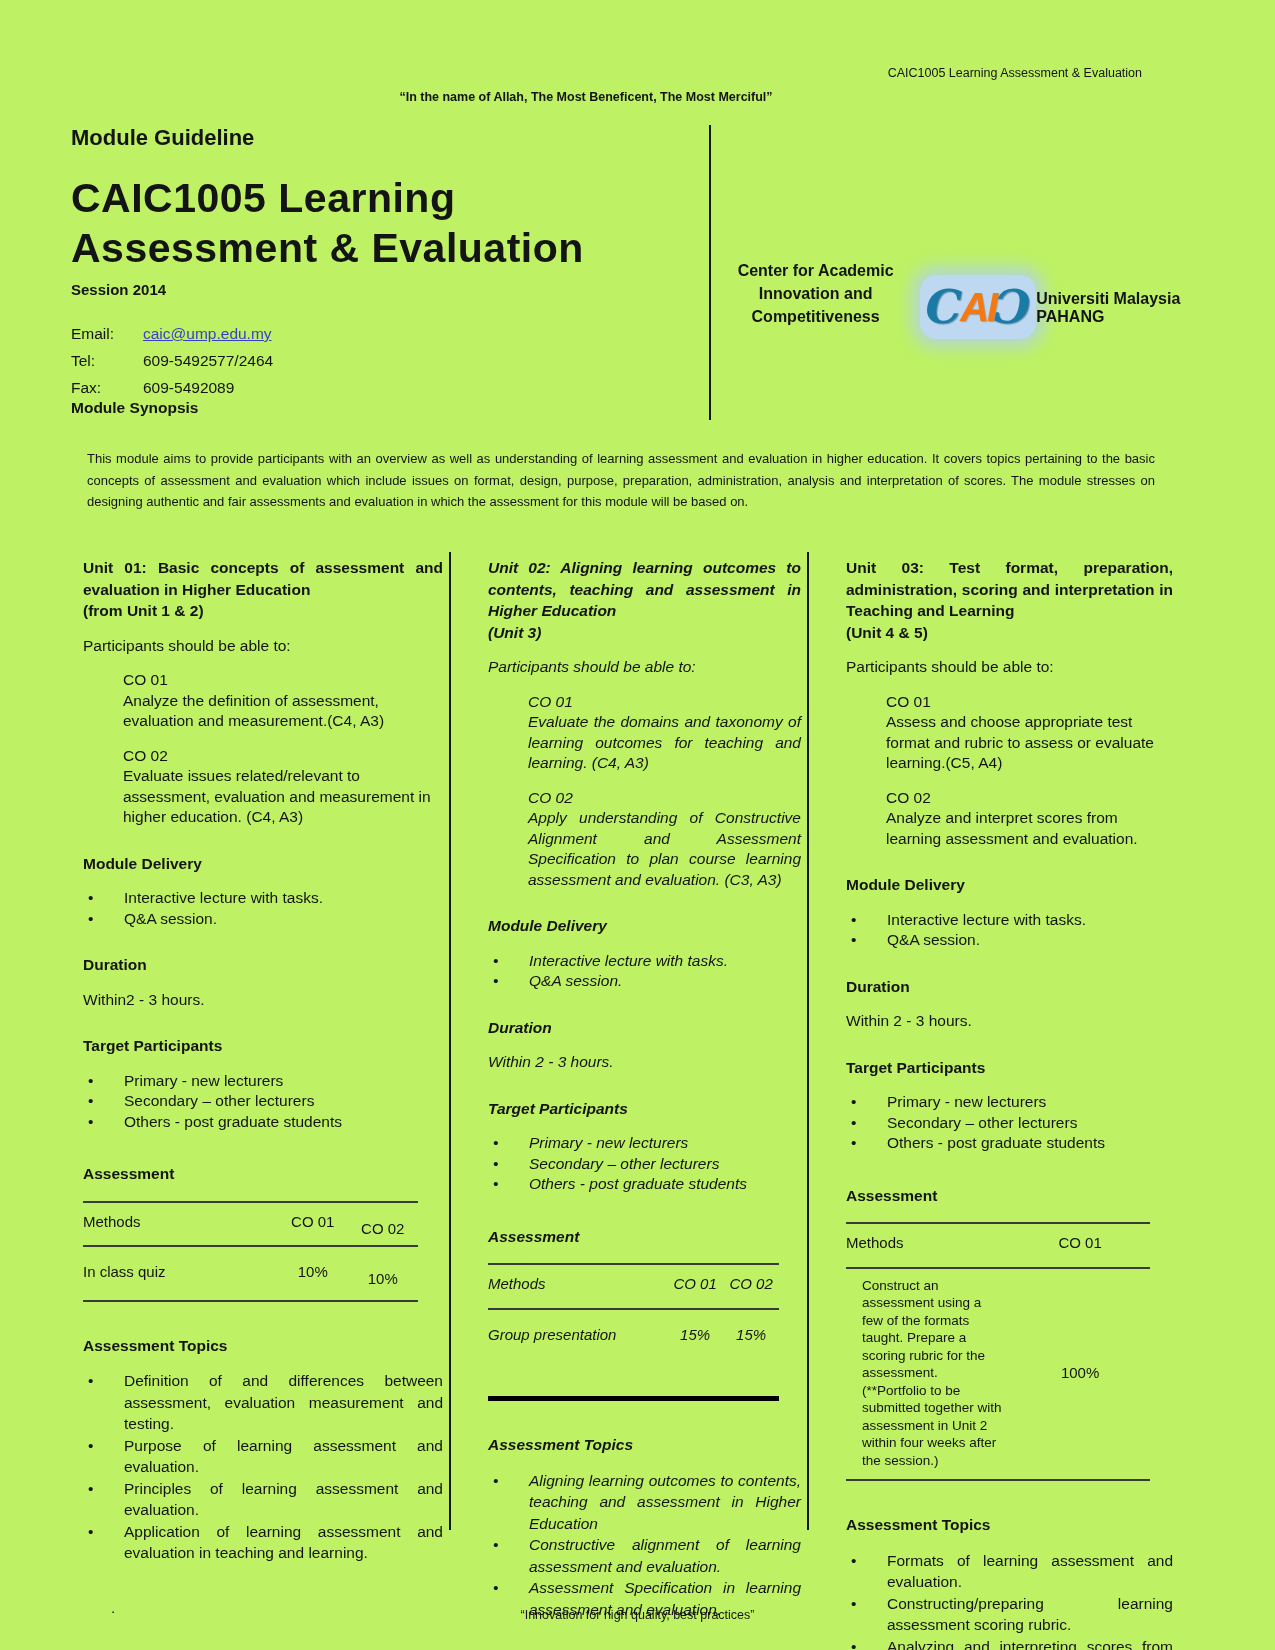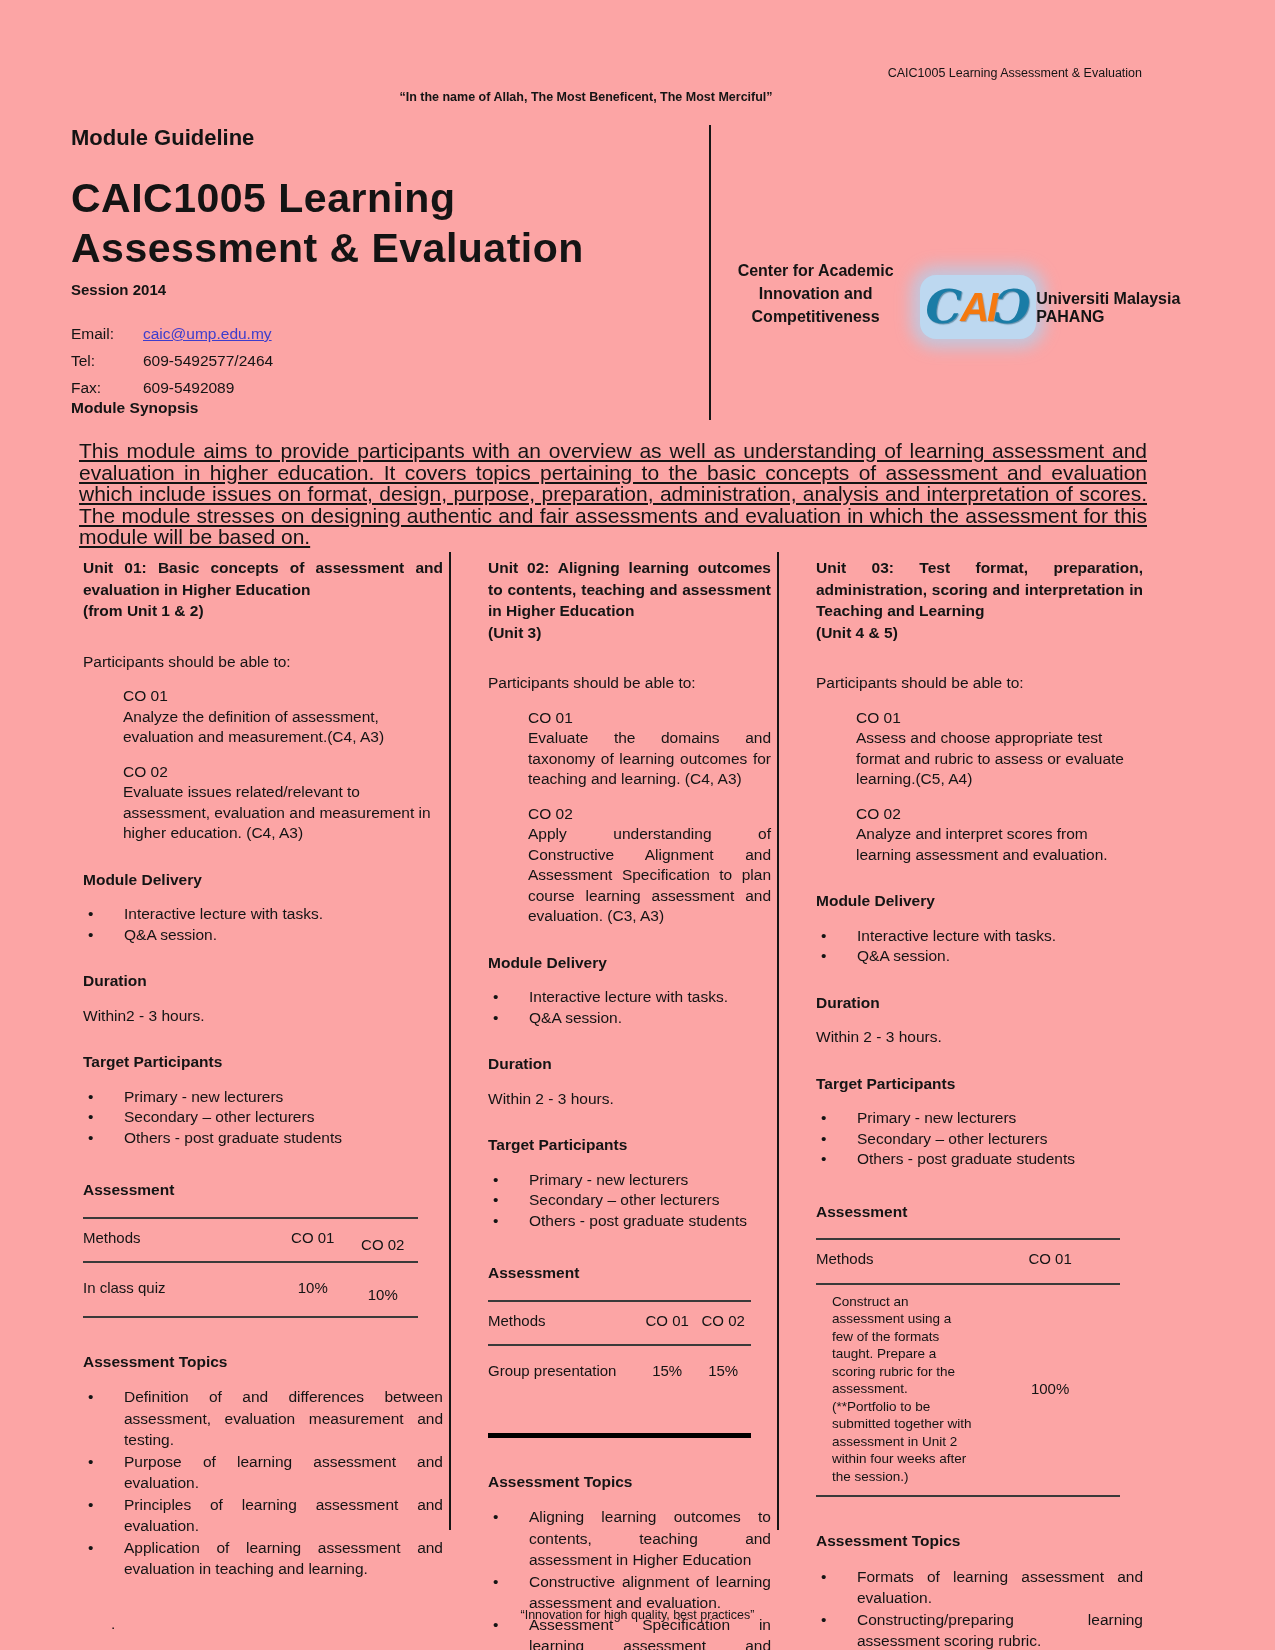--- a/index.html
+++ b/index.html
@@ -3,21 +3,21 @@
 <meta charset="utf-8">
 <style>
   :root{
     --link_blue:#3d3dcc;
     --logo_teal:#1a7ca6;
     --logo_orange:#f5790f;
     --logo_bg:#bdd8f0;
   }
   html,body{margin:0;padding:0;background:#888;}
   .page{
-    position:relative;width:1275px;height:1650px;background:#fca5a5;
+    position:relative;width:1275px;height:1650px;background:#bef264;
     margin:0 auto;font-family:"Liberation Sans",sans-serif;color:#141414;
     overflow:hidden;
   }
   
   .top-note{position:absolute;top:66px;right:133px;font-size:12.5px;}
   .bismillah{position:absolute;top:90px;left:71px;width:1030px;text-align:center;
     font-weight:bold;font-size:12.5px;}
   
   .header-section{position:absolute;top:125px;left:71px;width:1133px;height:295px;display:flex;}
   .header-left{width:782px;}
@@ -33,31 +33,31 @@
   .center-name{font-size:16px;font-weight:bold;text-align:center;line-height:1.45;width:270px;}
   .logo-box{margin-top:26px;width:150px;height:64px;border-radius:16px;background:var(--logo_bg);
     box-shadow:0 0 16px 9px rgba(176,208,238,.75);display:flex;align-items:center;justify-content:center;}
   .logo-c{font-family:"DejaVu Serif",serif;font-style:italic;font-weight:bold;font-size:46px;
     color:var(--logo_teal);line-height:1;text-shadow:1px 1px 1px rgba(0,60,90,.45);}
   .logo-ai{font-family:"Liberation Sans",sans-serif;font-style:italic;font-weight:bold;font-size:40px;
     color:var(--logo_orange);line-height:1;letter-spacing:-2px;margin:4px -2px;text-shadow:1px 1px 1px rgba(120,50,0,.35);}
   .university{margin-top:28px;font-size:16px;font-weight:bold;}
   
   .synopsis-heading{position:absolute;top:399px;left:71px;font-size:15.5px;font-weight:bold;}
-  .synopsis-body{position:absolute;top:432px;left:71px;width:1068px;font-size:21px;
-    line-height:21.5px;text-align:justify;margin:8px;text-decoration:underline;}
+  .synopsis-body{position:absolute;top:432px;left:71px;width:1068px;font-size:13px;
+    line-height:21.5px;text-align:justify;margin:16px;}
   
   .columns{position:absolute;top:552px;left:83px;width:1133px;height:978px;display:flex;}
   .col{box-sizing:border-box;font-size:15.5px;line-height:20.5px;}
   .col-1{width:366px;padding-right:6px;}
-  .col-2{width:328px;border-left:2px solid #151515;padding-left:37px;padding-right:6px;}
+  .col-2{width:358px;border-left:2px solid #151515;padding-left:37px;padding-right:6px;font-style:italic;}
   .col-3{width:366px;border-left:2px solid #151515;padding-left:37px;}
   .unit-heading{font-weight:bold;text-align:justify;line-height:21.5px;padding-top:5px;}
   .unit-sub{font-weight:bold;}
-  .participants{margin-top:30px;}
+  .participants{margin-top:14px;}
   .co-block{margin-top:14px;margin-left:40px;}
   .col-2 .co-text{text-align:justify;}
   .sec-heading{margin-top:26px;font-weight:bold;}
   .assess-heading{margin-top:32px;font-weight:bold;}
   .blist{list-style:none;margin:14px 0 0 0;padding:0;}
   .blist li{position:relative;padding-left:41px;}
   .blist li::before{content:"\2022";position:absolute;left:5px;}
   .duration-text{margin-top:14px;}
   
   .atable{margin-top:16px;width:93%;border-top:2px solid #3a3a3a;font-size:15px;}

